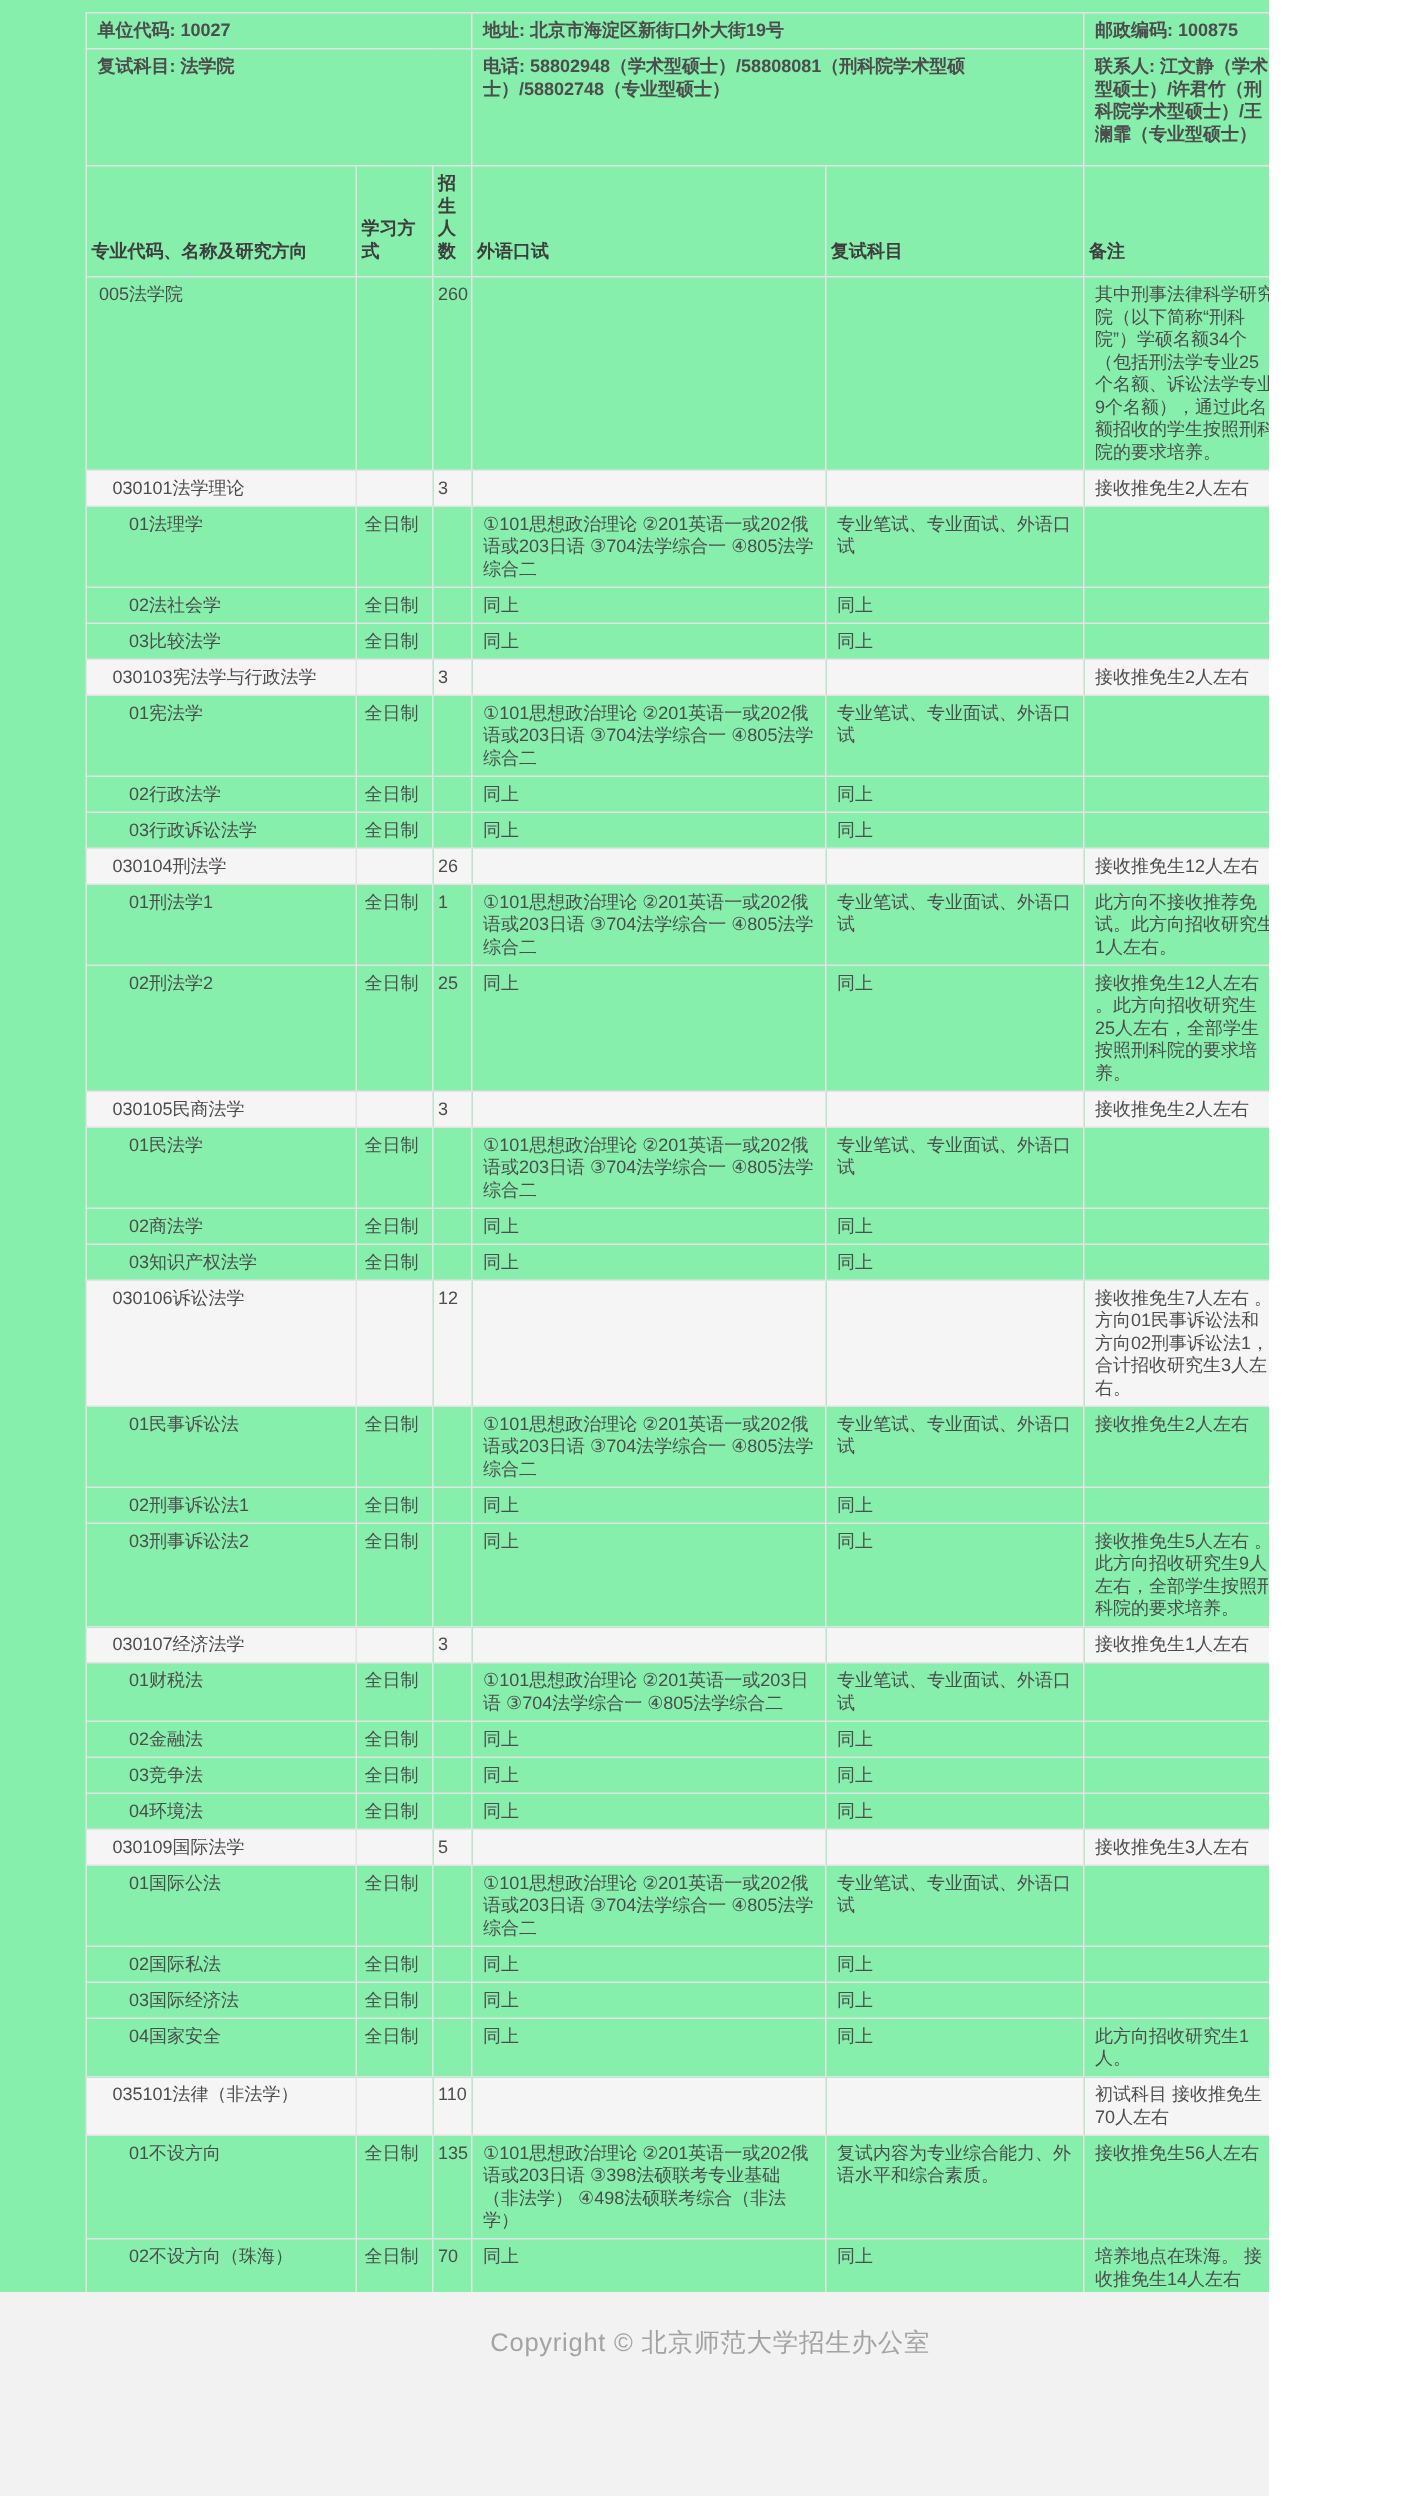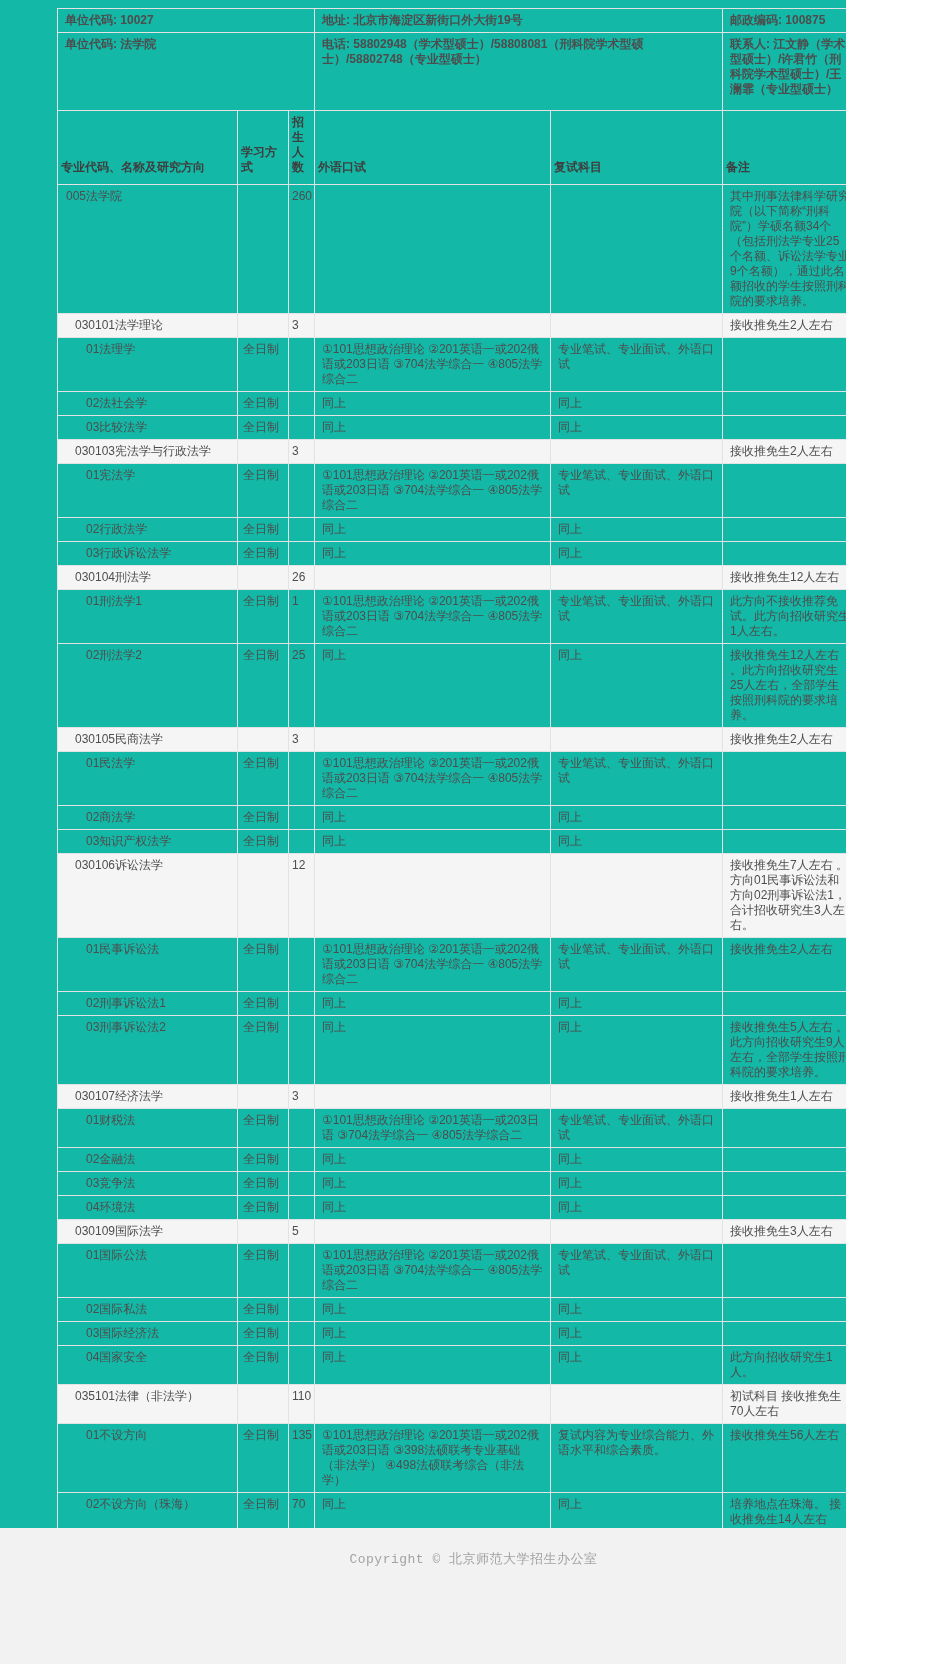--- a/index.html
+++ b/index.html
@@ -1,19 +1,19 @@
 <!DOCTYPE html>
 <html><head>
 <meta charset="utf-8">
 <style>
   * { margin:0; padding:0; box-sizing:border-box; }
   html,body { background:#ffffff; }
   .page {
     position:relative; width:846px; height:1664px;
-    background:#14b8a6; overflow:hidden;
+    background:#86efac; overflow:hidden;
     font-family:"Liberation Sans","DejaVu Sans",sans-serif;
   }
   table.main-table {
     border-collapse:collapse; table-layout:fixed;
     width:801px; margin:8px 0 0 57px;
   }
   .main-table td, .main-table th {
     border:1px solid #e3e3e3;
     padding:4px 7px;
     vertical-align:top;
@@ -35,21 +35,21 @@
   td.c2 { padding-left:3px; padding-right:1px; }
   td.ind0 { padding-left:8px; }
   td.ind1 { padding-left:17px; }
   td.ind2 { padding-left:28px; }
   .footer {
     position:absolute; left:0; bottom:0; width:947px; height:136px;
     background:#f2f2f2; text-align:center;
   }
   .footer span {
     display:inline-block; margin-top:22px;
-    font-size:13px; color:#a3a3a3; letter-spacing:0.5px;font-family:Liberation Mono, monospace;
+    font-size:17px; color:#a3a3a3; letter-spacing:0.5px;
   }
 </style>
 </head>
 <body>
 
 <div class="page">
 
   <table class="main-table">
     <colgroup>
       <col style="width:180px">
@@ -59,21 +59,21 @@
         <col style="width:172px">
         <col style="width:136px">
     </colgroup>
     <tbody>
       <tr class="info-row-1">
         <td colspan="3" class="b">单位代码: 10027</td>
         <td colspan="2" class="b">地址: 北京市海淀区新街口外大街19号</td>
         <td class="b">邮政编码: 100875</td>
       </tr>
       <tr class="info-row-2">
-        <td colspan="3" class="b v-bottom">单位代码: 法学院</td>
+        <td colspan="3" class="b v-bottom">复试科目: 法学院</td>
         <td colspan="2" class="b v-bottom">电话: 58802948（学术型硕士）/58808081（刑科院学术型硕士）/58802748（专业型硕士）</td>
         <td class="b v-top">联系人: 江文静（学术型硕士）/许君竹（刑科院学术型硕士）/王澜霏（专业型硕士）</td>
       </tr>
       <tr class="head-row">
         <th>专业代码、名称及研究方向</th>
         <th>学习方式</th>
         <th>招生人数</th>
         <th>外语口试</th>
         <th>复试科目</th>
         <th>备注</th>

